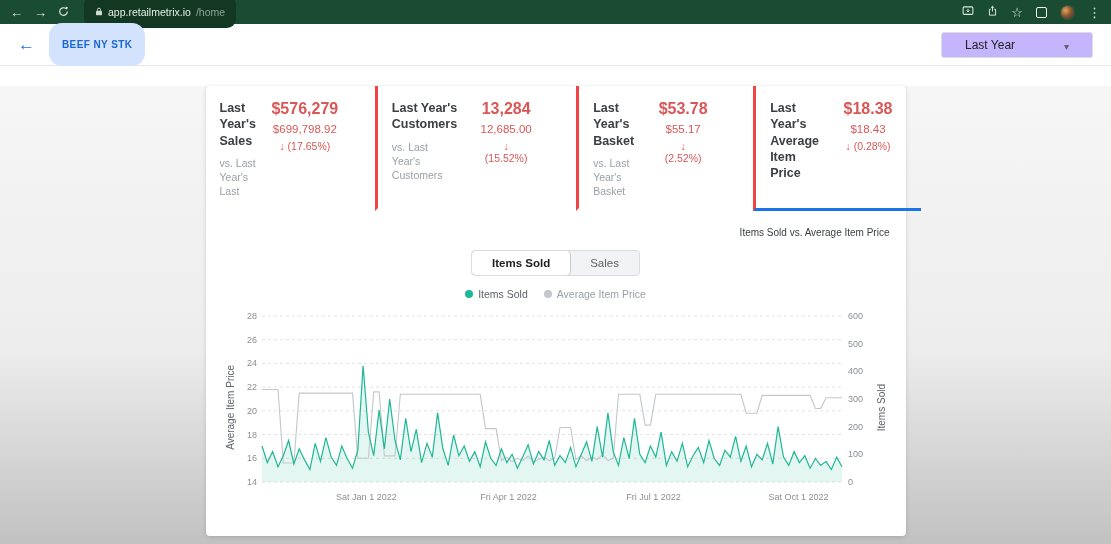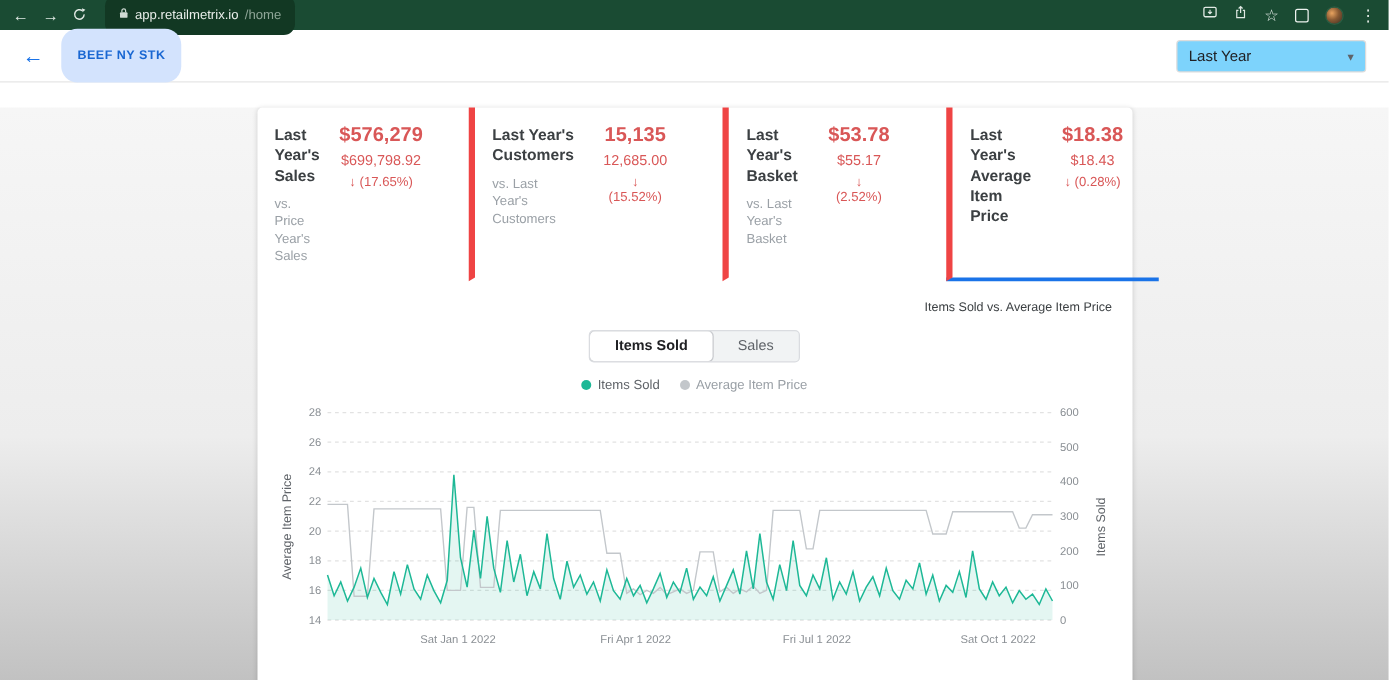--- a/index.html
+++ b/index.html
@@ -21,34 +21,34 @@
     border:1px solid #2c5d43; }
   .sq-ic { width:11px; height:11px; border:1.6px solid #eef3f0; border-radius:2px; }
 
   
   .app-toolbar { height:42px; background:#fff; border-bottom:1px solid #e6e6e6;
     display:flex; align-items:center; padding:0 18px; }
   .back-arrow { color:#1a73e8; font-size:17px; margin-right:14px; cursor:pointer; }
   .chip { background:#d3e3fd; color:#1967d2; font-size:10px; font-weight:600;
     letter-spacing:.4px; padding:16px 13px; border-radius:13px; cursor:pointer; }
   .period-select { margin-left:auto; width:152px; border:1px solid #dcdcdc; border-radius:3px;
-    background:#7dd3fc; display:flex; align-items:flex-end; justify-content:space-between;
-    padding:5px 9px; font-size:12px; color:#202124; cursor:pointer; }
+    background:#c4b5fd; display:flex; align-items:flex-end; justify-content:space-between;
+    padding:5px 23px; font-size:12px; color:#202124; cursor:pointer; }
   .caret { color:#5f6368; font-size:10px; }
 
   
   .content { height:478px; background:linear-gradient(180deg,#f6f6f6 0%,#ededed 55%,#bdbdbd 100%); }
   .card { width:700px; margin:20px auto 0; background:#fff; border-radius:4px;
     box-shadow:0 1px 4px rgba(0,0,0,.15); padding-bottom:30px; }
 
   
   .kpi-row { display:flex;gap:17px; }
   .kpi-cell { flex:1; display:flex; gap:8px; padding:14px 12px 10px 14px;
     border-bottom:3px solid transparent; cursor:pointer; }
-  .kpi-cell + .kpi-cell { border-left:5px solid #ef4444; }
+  .kpi-cell + .kpi-cell { border-left:3px solid #ef4444; }
   .kpi-cell.selected { border-bottom:3px solid #1a73e8; }
   .kpi-titles { flex:1; min-width:0; }
   .kpi-title { font-size:12.5px; font-weight:700; color:#3c4043; line-height:1.3; }
   .kpi-sub { font-size:10.5px; color:#9aa0a6; margin-top:7px; line-height:1.35; }
   .kpi-values { width:82px; text-align:center; }
   .kpi-value { font-size:16px; font-weight:700; color:#d95757; }
   .kpi-prev { font-size:11.5px; color:#d95757; margin-top:5px; }
   .kpi-delta { font-size:10.5px; color:#d95757; margin-top:5px; white-space:pre-line; }
 
   
@@ -124,35 +124,35 @@
     </div>
   </div>
 
   <div class="content">
     <div class="card">
 
       <div class="kpi-row">
         <div class="kpi-cell">
           <div class="kpi-titles">
             <div class="kpi-title">Last Year's Sales</div>
-            <div class="kpi-sub">vs. Price Year's Sales</div>
+            <div class="kpi-sub">vs. Last Year's Last</div>
           </div>
           <div class="kpi-values">
             <div class="kpi-value">$576,279</div>
             <div class="kpi-prev">$699,798.92</div>
             <div class="kpi-delta">↓ (17.65%)</div>
           </div>
         </div>
         <div class="kpi-cell">
           <div class="kpi-titles">
             <div class="kpi-title">Last Year's Customers</div>
             <div class="kpi-sub">vs. Last Year's Customers</div>
           </div>
           <div class="kpi-values">
-            <div class="kpi-value">15,135</div>
+            <div class="kpi-value">13,284</div>
             <div class="kpi-prev">12,685.00</div>
             <div class="kpi-delta">↓
 (15.52%)</div>
           </div>
         </div>
         <div class="kpi-cell">
           <div class="kpi-titles">
             <div class="kpi-title">Last Year's Basket</div>
             <div class="kpi-sub">vs. Last Year's Basket</div>
           </div>

